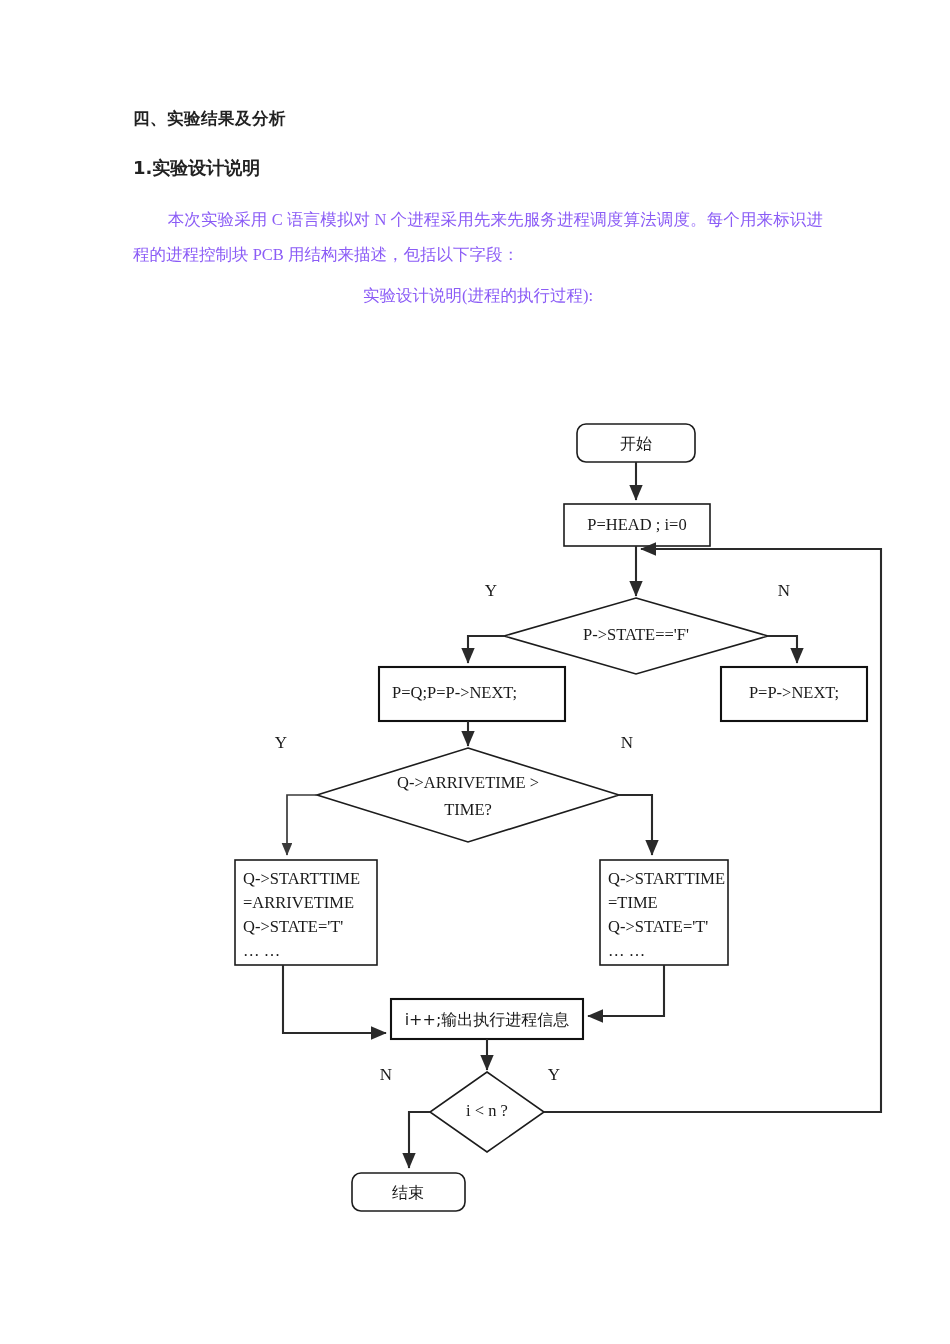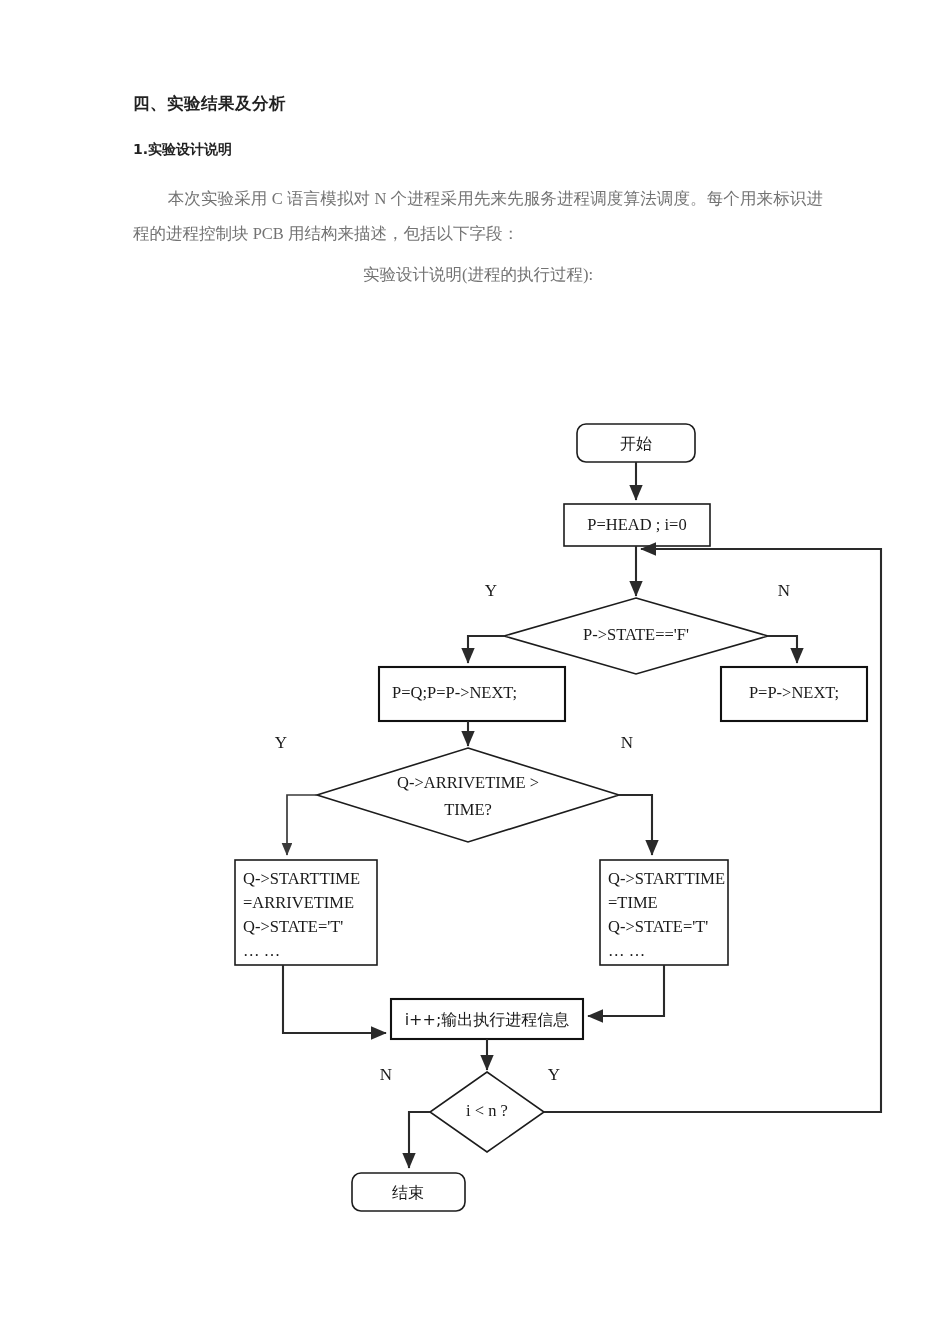--- a/index.html
+++ b/index.html
@@ -16,45 +16,45 @@
     overflow: hidden;
   }
   .page {
     position: absolute;
     inset: 0;
     background: #fff;
   }
   .text-body {
     position: absolute;
     left: 133px;
-    top: 93px;
+    top: 108px;
     width: 690px;
   }
   h1.section-title {
     font-family: "DejaVu Sans", "Liberation Sans", sans-serif;
     font-size: 16.5px;
     font-weight: 600;
     margin: 0 0 26px 0;
     letter-spacing: 0.5px;
     color: #222;
   }
   h2.sub-title {
     font-family: "DejaVu Sans", "Liberation Sans", sans-serif;
-    font-size: 14px;
+    font-size: 18px;
     font-weight: 700;
     margin: 0 0 22px 0;
     color: #222;
   }
   p.para {
     margin: 0 0 6px 0;
     font-size: 16.5px;
     line-height: 35px;
     text-align: justify;
     text-justify: inter-ideograph;
-    color: #737373;
+    color: #8b5cf6;
   }
   p.indent { text-indent: 2.1em; }
   p.center { text-align: center; text-indent: 0; }
   .flow-wrap {
     position: absolute;
     left: 0;
     top: 408px;
     width: 950px;
     height: 830px;
     margin-left: 19px;

